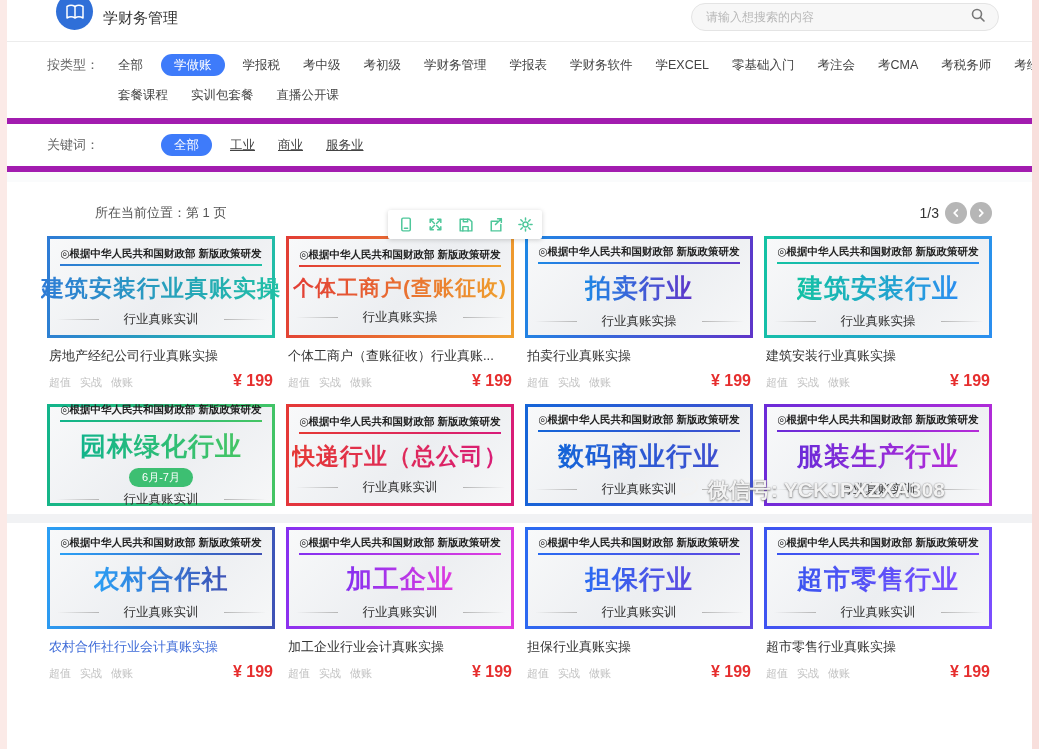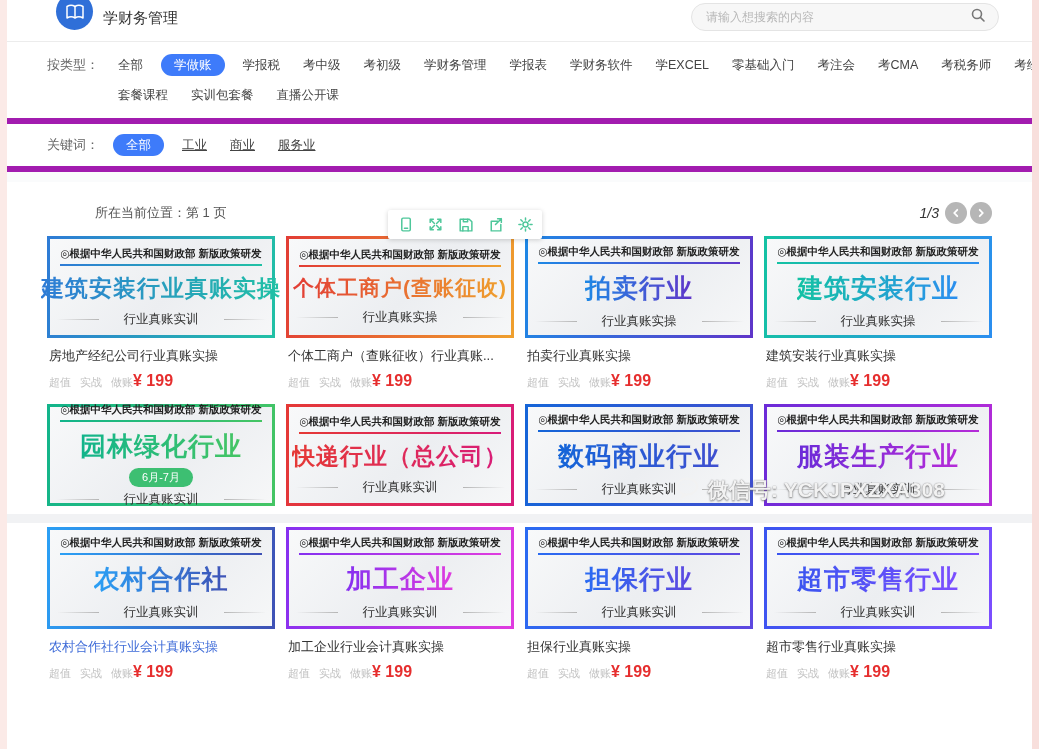--- a/index.html
+++ b/index.html
@@ -21,35 +21,35 @@
   .page-title { position:absolute; left:103px; top:9px; font-size:15px; color:#333; }
   .searchbox { position:absolute; right:40px; top:3px; width:308px; height:28px;
                background:#f7f7f7; border:1px solid #e4e4e4; border-radius:15px;
                display:flex; align-items:center; padding:0 12px; }
   .searchbox input { flex:1; border:none; background:transparent; outline:none; font-size:12px; color:#333;
                      font-family:inherit; }
   .searchbox input::placeholder { color:#b8b8b8; }
 
   
   .filter { display:flex; align-items:flex-start; padding:12px 0 12px 47px; border-bottom:6px solid #a21caf; background:#fff; }
-  .filter.kw { padding:10px 0 10px 47px; }
+  .filter.kw { padding:10px 0 10px 47px;gap:48px; }
   .flabel { flex:none; font-size:13px; color:#666; line-height:22px; margin-right:14px; }
   .opts { display:flex; flex-direction:column; gap:8px; }
   .opt-row { display:flex; gap:13px; align-items:center; white-space:nowrap; }
   .opt { font-size:12.5px; color:#444; line-height:22px; padding:0 5px; cursor:pointer; }
   .opt.active { background:#3e7bfa; color:#fff; border-radius:12px; padding:0 13px; }
   .opt.underl { text-decoration:underline; }
 
   .band { height:10px; background:#fafbfc; }
 
   
   .listing { position:relative; padding:0 47px; background:#fff; }
   .listing-head { display:flex; justify-content:space-between; align-items:center; padding:20px 0 12px; }
   .location { font-size:13px; color:#555;margin-left:48px; }
-  .pager { display:flex; align-items:center; gap:3px;font-style:italic; }
+  .pager { display:flex; align-items:center; gap:3px; }
   .pnum { font-size:14px; color:#333; margin-right:3px; }
   .pbtn { width:22px; height:22px; border-radius:50%; background:#b6b6b6; border:none; padding:0;
           display:flex; align-items:center; justify-content:center; cursor:pointer; }
 
   .snip-toolbar { position:absolute; left:388px; top:28px; z-index:10; display:flex; gap:6px;
                   background:#fff; box-shadow:0 1px 5px rgba(0,0,0,.18); padding:4px 5px; border-radius:2px; }
   .snip-btn { width:24px; height:21px; border:none; background:transparent; padding:2px 3px; cursor:pointer;
               display:flex; align-items:center; justify-content:center; }
 
   .crow { display:flex; gap:11px; margin-bottom:14px; }
@@ -66,21 +66,21 @@
             -webkit-background-clip:text; background-clip:text;
             -webkit-text-fill-color:transparent; color:var(--from); }
   .badge { font-size:11px; color:#fff; background:#3dbf72; border-radius:10px; padding:2px 13px; margin:-3px 0; }
   .subtitle { display:flex; align-items:center; gap:25px; font-size:12.5px; color:#333; }
   .subline { width:42px; height:1px; }
   .subline.l { background:linear-gradient(90deg,rgba(180,180,180,0),#b5b5b5); }
   .subline.r { background:linear-gradient(90deg,#b5b5b5,rgba(180,180,180,0)); }
 
   .cfooter { padding:9px 2px 0; }
   .ctitle { font-size:13px; color:#333; margin-bottom:7px; white-space:nowrap; overflow:hidden; }
-  .meta { display:flex; align-items:baseline; }
+  .meta { display:flex; align-items:baseline; justify-content:space-between; }
   .tags { display:flex; gap:9px; font-size:11px; color:#c2c2c2; }
   .price { font-size:16px; font-weight:bold; color:#e62e2e; }
 
   .seam { height:9px; background:#f1f2f4; margin:8px -47px 4px; }
 
   .watermark { position:absolute; left:674px; top:476px; z-index:30; display:flex; align-items:center; gap:7px;
                pointer-events:none; color:#f2f2f2; font-size:21px; font-weight:bold;
                text-shadow:0 1px 2px rgba(105,105,105,.8), 0 0 1px rgba(90,90,90,.7); }
 </style>
 </head>

